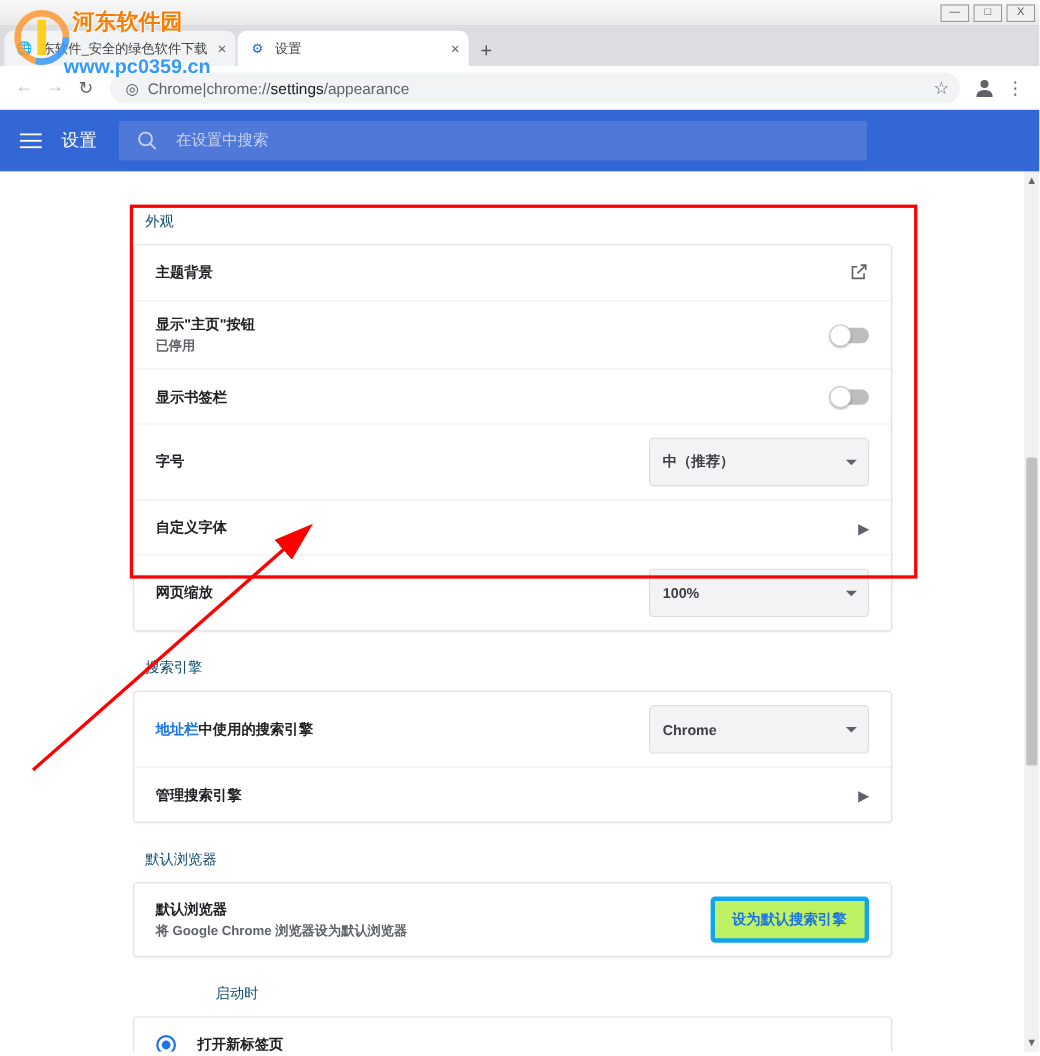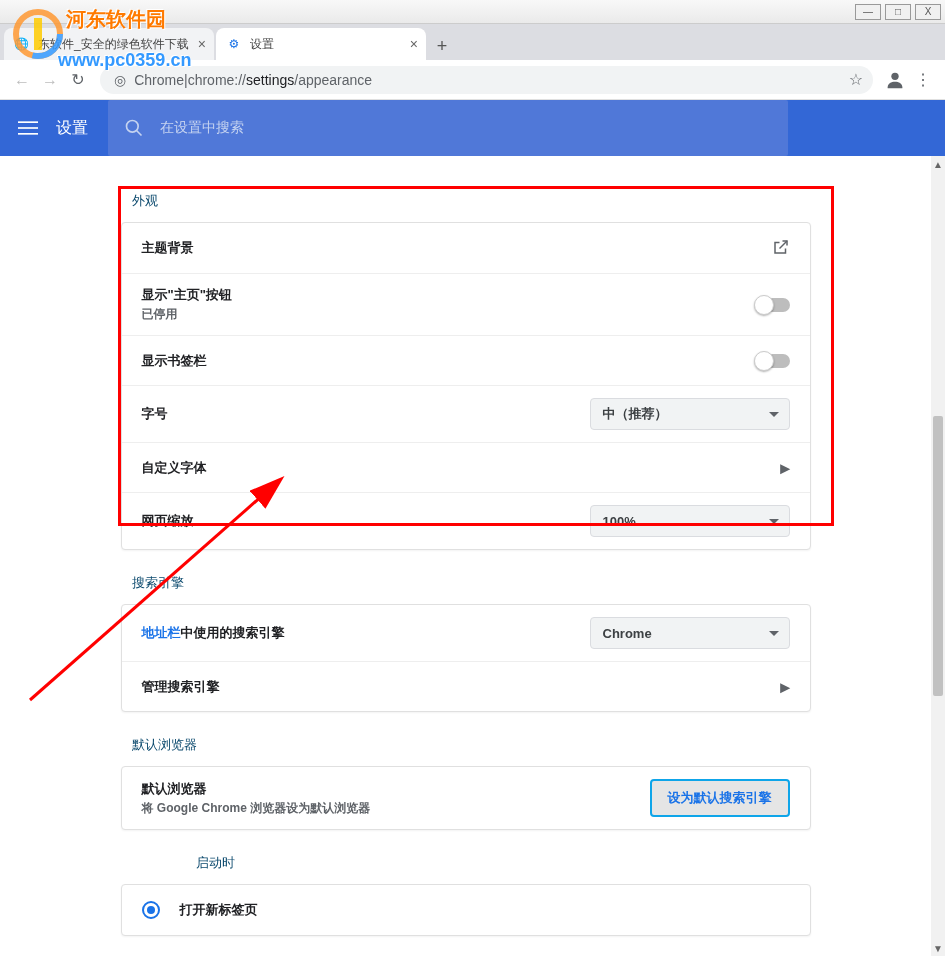--- a/index.html
+++ b/index.html
@@ -20,40 +20,40 @@
 .navbtn.disabled { color: #bdbdbd; }
 .omnibox { flex: 1; height: 28px; background: #f1f3f4; border-radius: 14px; display: flex; align-items: center; padding: 0 14px; margin: 0 8px; color: #5f6368; font-size: 14px; position: relative; }
 .omnibox .scheme { color: #5f6368; }
 .omnibox .bold { color: #202124; }
 .omnibox .star { position: absolute; right: 10px; color: #5f6368; font-size: 16px; }
 
 
 .settings-header { height: 56px; background: #3367d6; display: flex; align-items: center; padding: 0 16px; color: #fff; }
 .hamburger { width: 24px; height: 24px; margin-right: 16px; display: flex; align-items: center; justify-content: center; }
 .settings-title { font-size: 16px; margin-right: 20px; }
-.searchbox { flex: 0 0 680px; height: 56px; background: #5078d8; border-radius: 2px; display: flex; align-items: center; padding: 0 16px; color: #c5d3f0; font-size: 14px; }
+.searchbox { flex: 0 0 680px; height: 36px; background: #5078d8; border-radius: 2px; display: flex; align-items: center; padding: 0 16px; color: #c5d3f0; font-size: 14px; }
 .searchbox svg { margin-right: 16px; }
 
 
 .content-wrap { position: absolute; top: 156px; left: 0; right: 14px; bottom: 4px; overflow: hidden; background: #fff; }
 .content { padding: 20px 0 0 0; }
 .section-title { font-size: 13px; color: #0c4a6e; margin: 16px 0 12px 132px; }
 .card { width: 690px; margin: 0 auto 24px auto; background: #fff; border: 1px solid #e0e0e0; border-radius: 4px; box-shadow: 0 1px 2px rgba(0,0,0,0.05); }
 .row { min-height: 50px; display: flex; align-items: center; padding: 12px 20px; border-top: 1px solid #eee; font-size: 13px; color: #202124; font-weight: bold; }
 .row:first-child { border-top: none; }
 .row .main { flex: 1; }
 .row .sub { font-size: 12px; color: #5f6368; margin-top: 2px; }
 .row .link { color: #1a73e8; }
-.dropdown { width: 200px; height: 32px; background: #f1f3f4; border: 1px solid #dadce0; border-radius: 4px; display: flex; align-items: center; padding: 0 12px; font-size: 13px; color: #3c4043; position: relative; }
+.dropdown { width: 200px; height: 44px; background: #f1f3f4; border: 1px solid #dadce0; border-radius: 4px; display: flex; align-items: center; padding: 0 12px; font-size: 13px; color: #3c4043; position: relative; }
 .dropdown::after { content: ""; position: absolute; right: 10px; border-left: 5px solid transparent; border-right: 5px solid transparent; border-top: 5px solid #5f6368; }
 .toggle { width: 34px; height: 14px; background: #bdbdbd; border-radius: 7px; position: relative; }
 .toggle::after { content: ""; position: absolute; width: 18px; height: 18px; background: #fff; border: 1px solid #ccc; border-radius: 50%; top: -3px; left: -2px; box-shadow: 0 1px 2px rgba(0,0,0,0.3); }
 .chevron { color: #5f6368; font-size: 18px; }
 .external-icon { color: #5f6368; }
-.outline-btn { border: 2px solid #0ea5e9; border-radius: 4px; padding: 8px 16px; color: #1a73e8; font-size: 13px; background: #e5e5e5; }
+.outline-btn { border: 4px solid #0ea5e9; border-radius: 4px; padding: 8px 16px; color: #1a73e8; font-size: 13px; background: #bef264; }
 .radio { width: 18px; height: 18px; border: 2px solid #1a73e8; border-radius: 50%; margin-right: 20px; display: flex; align-items: center; justify-content: center; }
 .radio.checked::after { content: ""; width: 8px; height: 8px; background: #1a73e8; border-radius: 50%; }
 
 
 .redbox { position: absolute; border: 3px solid #ff0000; pointer-events: none; }
 
 .arrow-svg { position: absolute; pointer-events: none; }
 
 
 .vscroll { position: absolute; right: 0; top: 156px; bottom: 4px; width: 14px; background: #f1f1f1; }

